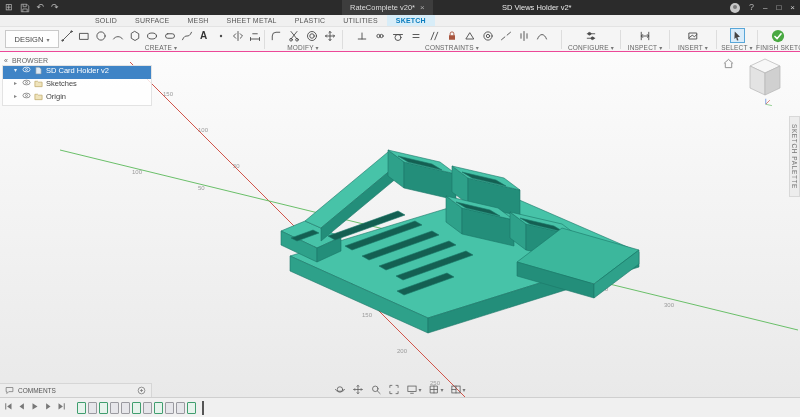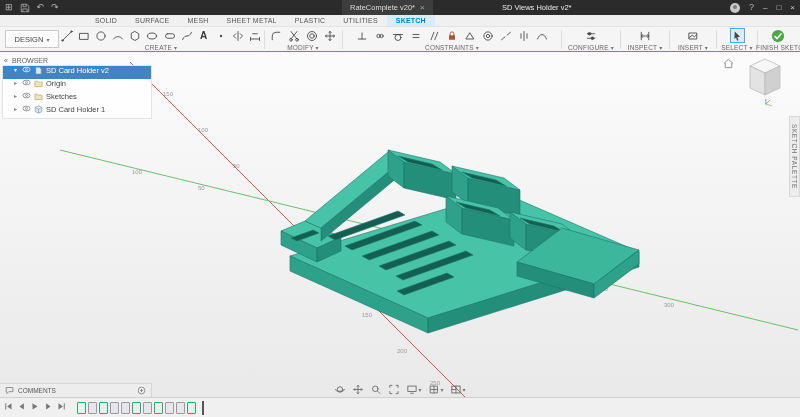--- a/index.html
+++ b/index.html
@@ -561,38 +561,27 @@
     </div>
     <div class="trow">
       <span class="arrow">▸</span>
       <span class="eye"><svg viewBox="0 0 10 7">
             <ellipse cx="5" cy="3.5" rx="4" ry="2.6"></ellipse>
             <circle cx="5" cy="3.5" r="1.1"></circle>
           </svg></span>
       <span class="titem folder"><svg viewBox="0 0 10 10">
             <path d="M1 2.5 H4 L5 3.5 H9 V8.5 H1 Z"></path>
           </svg></span>
-      <span>Origin</span>
+      <span>Sketches</span>
     </div>
     <div class="trow">
       <span class="arrow">▸</span>
       <span class="eye"><svg viewBox="0 0 10 7">
             <ellipse cx="5" cy="3.5" rx="4" ry="2.6"></ellipse>
             <circle cx="5" cy="3.5" r="1.1"></circle>
           </svg></span>
       <span class="titem folder"><svg viewBox="0 0 10 10">
             <path d="M1 2.5 H4 L5 3.5 H9 V8.5 H1 Z"></path>
           </svg></span>
-      <span>Sketches</span>
-    </div>
-    <div class="trow">
-      <span class="arrow">▸</span>
-      <span class="eye"><svg viewBox="0 0 10 7">
-            <ellipse cx="5" cy="3.5" rx="4" ry="2.6"></ellipse>
-            <circle cx="5" cy="3.5" r="1.1"></circle>
-          </svg></span>
-      <span class="titem"><svg viewBox="0 0 10 11">
-            <path d="M5 1 L9 3 V8 L5 10 L1 8 V3 Z M1 3 L5 5 L9 3 M5 5 V10"></path>
-          </svg></span>
-      <span>SD Card Holder 1</span>
+      <span>Origin</span>
     </div>
   </div>
 </div>
 
 </body></html>

